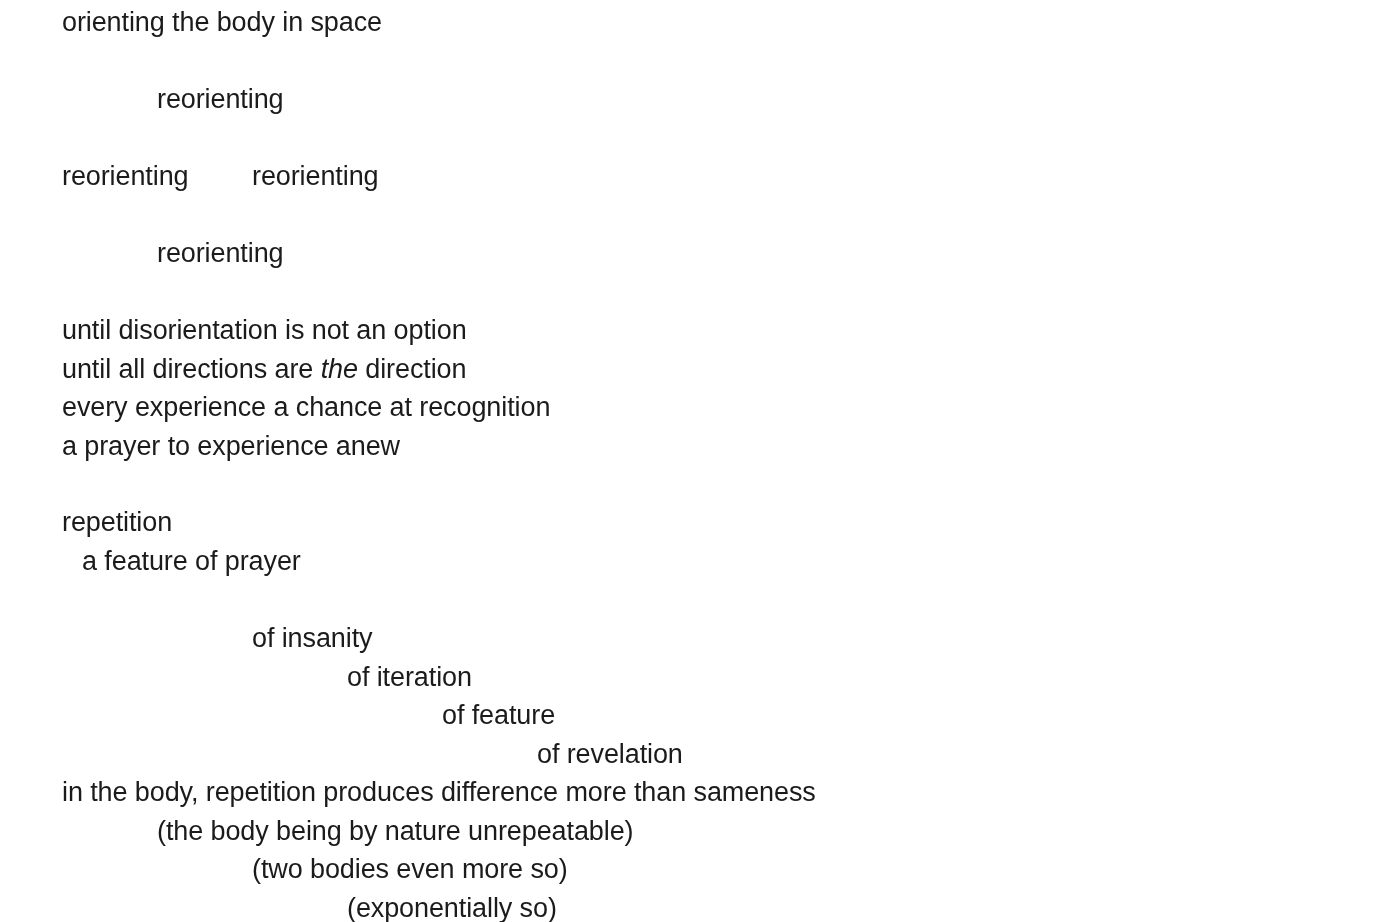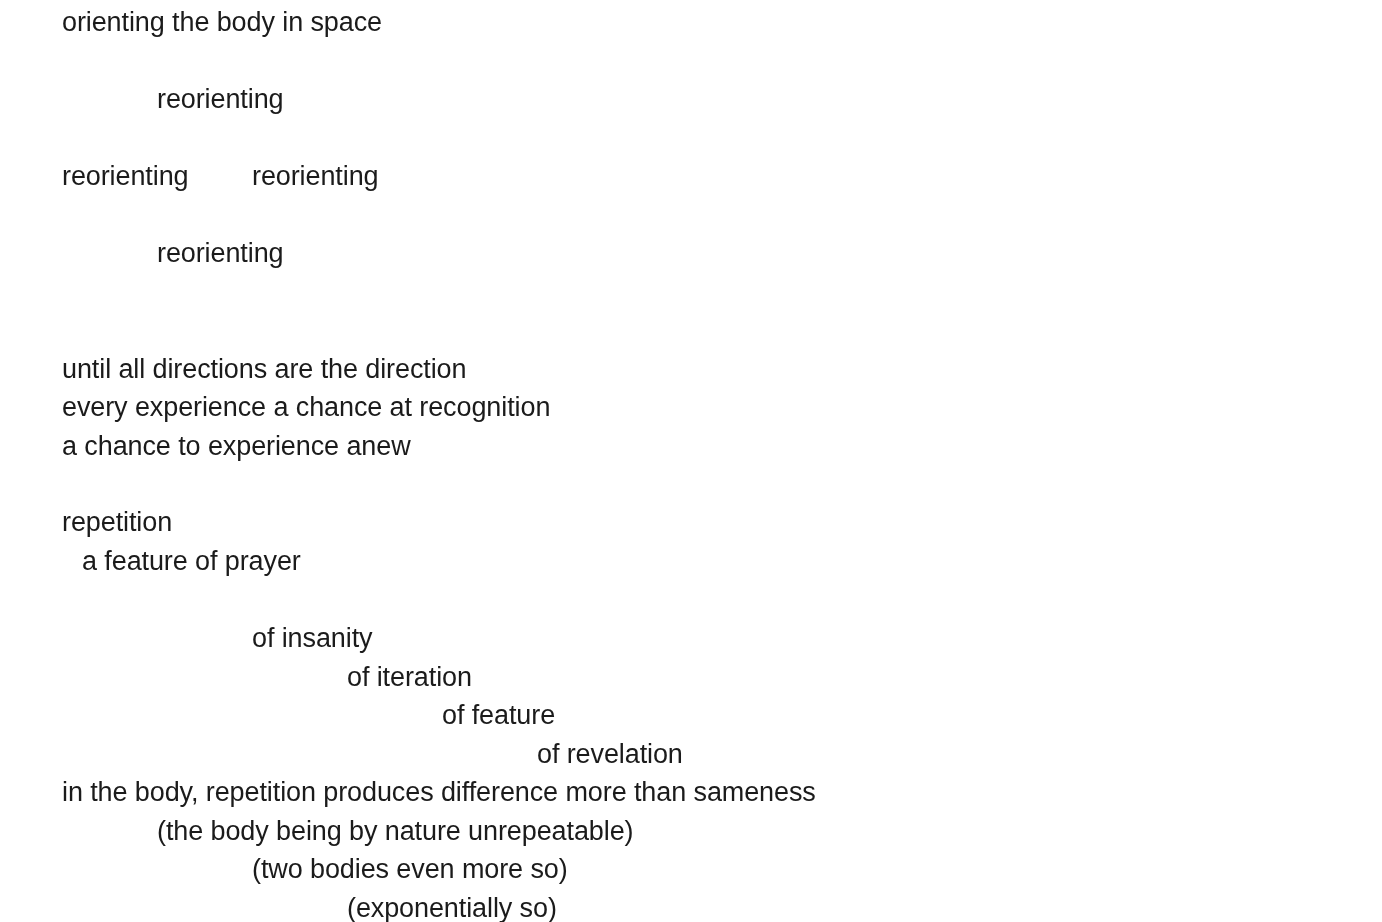--- a/index.html
+++ b/index.html
@@ -24,34 +24,36 @@
     position: absolute;
     white-space: pre;
     font-family: "Liberation Sans", sans-serif;
     font-size: 27px;
     line-height: 32px;
     color: #1b1b1b;
     letter-spacing: -0.1px;
     font-weight: 400;
   }
   .line .em {
+    font-style: italic;
   }
 </style>
 </head>
 <body>
 
 <div id="poem" style="background: rgb(255, 255, 255); color: rgb(27, 27, 27);">
     <div class="line" style="top: 6px; left: 62px;">orienting the body in space</div>
     <div class="line" style="top: 83px; left: 157px;">reorienting</div>
     <div class="line" style="top: 160px; left: 62px;">reorienting</div>
     <div class="line" style="top: 160px; left: 252px;">reorienting</div>
     <div class="line" style="top: 237px; left: 157px;">reorienting</div>
+    <div class="line" style="top: 314px; left: 62px;">until disorientation is not an option</div>
     <div class="line" style="top: 353px; left: 62px;">until all directions are <span class="em">the</span> direction</div>
     <div class="line" style="top: 391px; left: 62px;">every experience a chance at recognition</div>
-    <div class="line" style="top: 430px; left: 62px;">a chance to experience anew</div>
+    <div class="line" style="top: 430px; left: 62px;">a prayer to experience anew</div>
     <div class="line" style="top: 506px; left: 62px;">repetition</div>
     <div class="line" style="top: 545px; left: 62px; margin-left: 20px;">a feature of prayer</div>
     <div class="line" style="top: 622px; left: 252px;">of insanity</div>
     <div class="line" style="top: 661px; left: 347px;">of iteration</div>
     <div class="line" style="top: 699px; left: 442px;">of feature</div>
     <div class="line" style="top: 738px; left: 537px;">of revelation</div>
     <div class="line" style="top: 776px; left: 62px;">in the body, repetition produces difference more than sameness</div>
     <div class="line" style="top: 815px; left: 157px;">(the body being by nature unrepeatable)</div>
     <div class="line" style="top: 853px; left: 252px;">(two bodies even more so)</div>
     <div class="line" style="top: 892px; left: 347px;">(exponentially so)</div>

